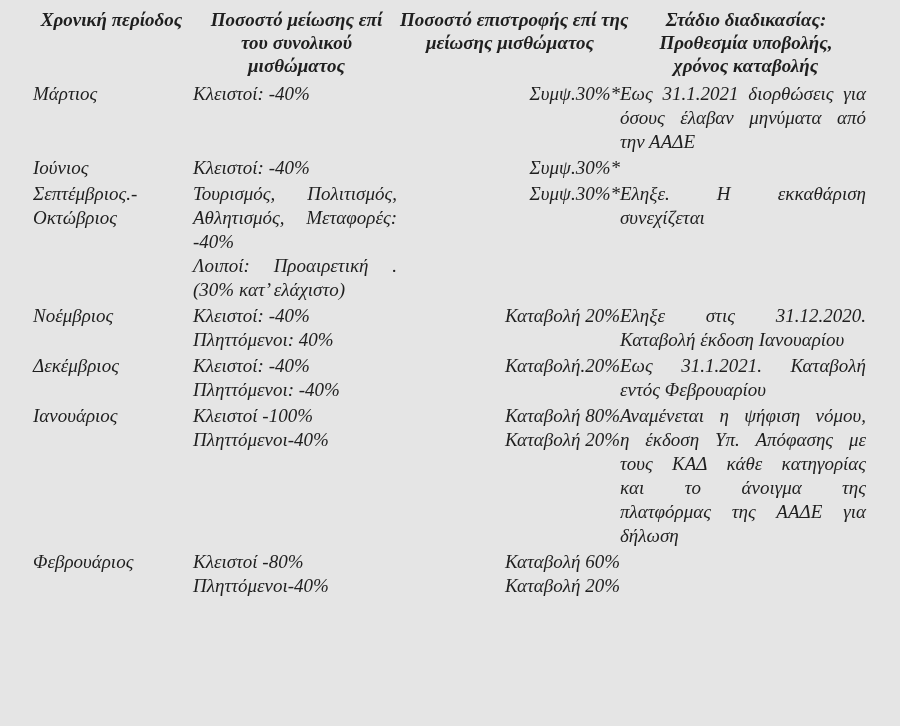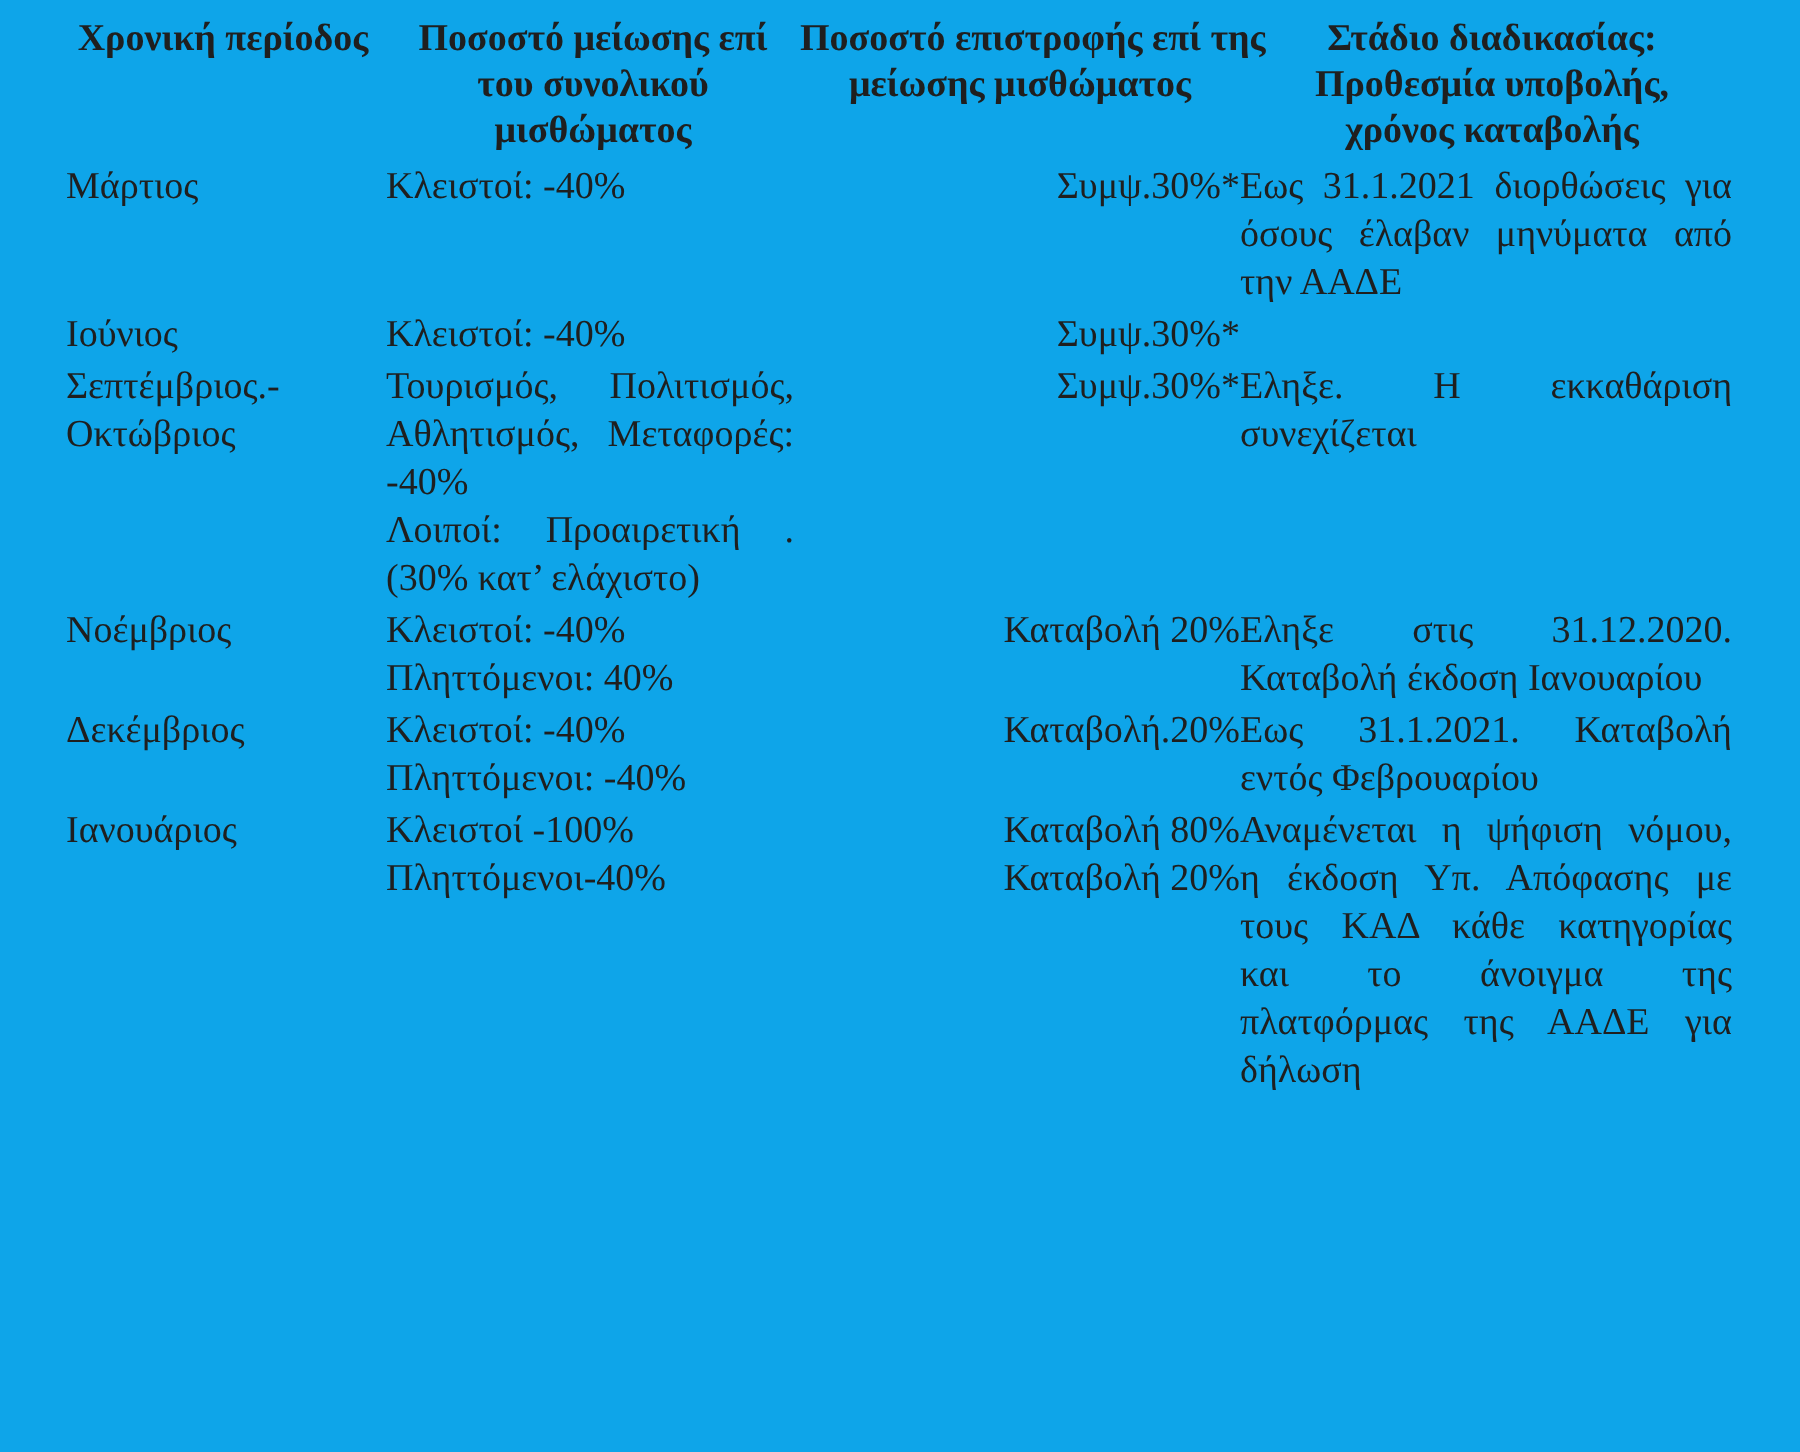--- a/index.html
+++ b/index.html
@@ -9,21 +9,22 @@
     height: 726px;
     background: #ffffff;
     color: #1f1f1f;
     font-family: "Liberation Serif", "DejaVu Serif", serif;
     position: relative;
     overflow: hidden;
   }
   .doc {
     position: absolute;
     inset: 0;
-    background: #0ea5e9;
+    background: #e5e5e5;
+    font-style: italic;
   }
   table.rent-table {
     position: absolute;
     left: 30px;
     top: 6px;
     width: 842px;
     border-collapse: collapse;
     table-layout: fixed;
   }
   col.c-period    { width: 163px; }
@@ -186,15 +187,29 @@
           </td>
           <td class="col-stage">
             <div class="line j">Αναμένεται η ψήφιση νόμου,</div>
             <div class="line j">η έκδοση Υπ. Απόφασης με</div>
             <div class="line j">τους ΚΑΔ κάθε κατηγορίας</div>
             <div class="line j">και το άνοιγμα της</div>
             <div class="line j">πλατφόρμας της ΑΑΔΕ για</div>
             <div class="line">δήλωση</div>
           </td>
         </tr>
+        <tr>
+          <td class="col-period">
+            <div class="line">Φεβρουάριος</div>
+          </td>
+          <td class="col-reduction">
+            <div class="line">Κλειστοί -80%</div>
+            <div class="line">Πληττόμενοι-40%</div>
+          </td>
+          <td class="col-refund">
+            <div class="line">Καταβολή 60%</div>
+            <div class="line">Καταβολή 20%</div>
+          </td>
+          <td class="col-stage"></td>
+        </tr>
       </tbody>
   </table>
 </div>
 
 </body></html>

